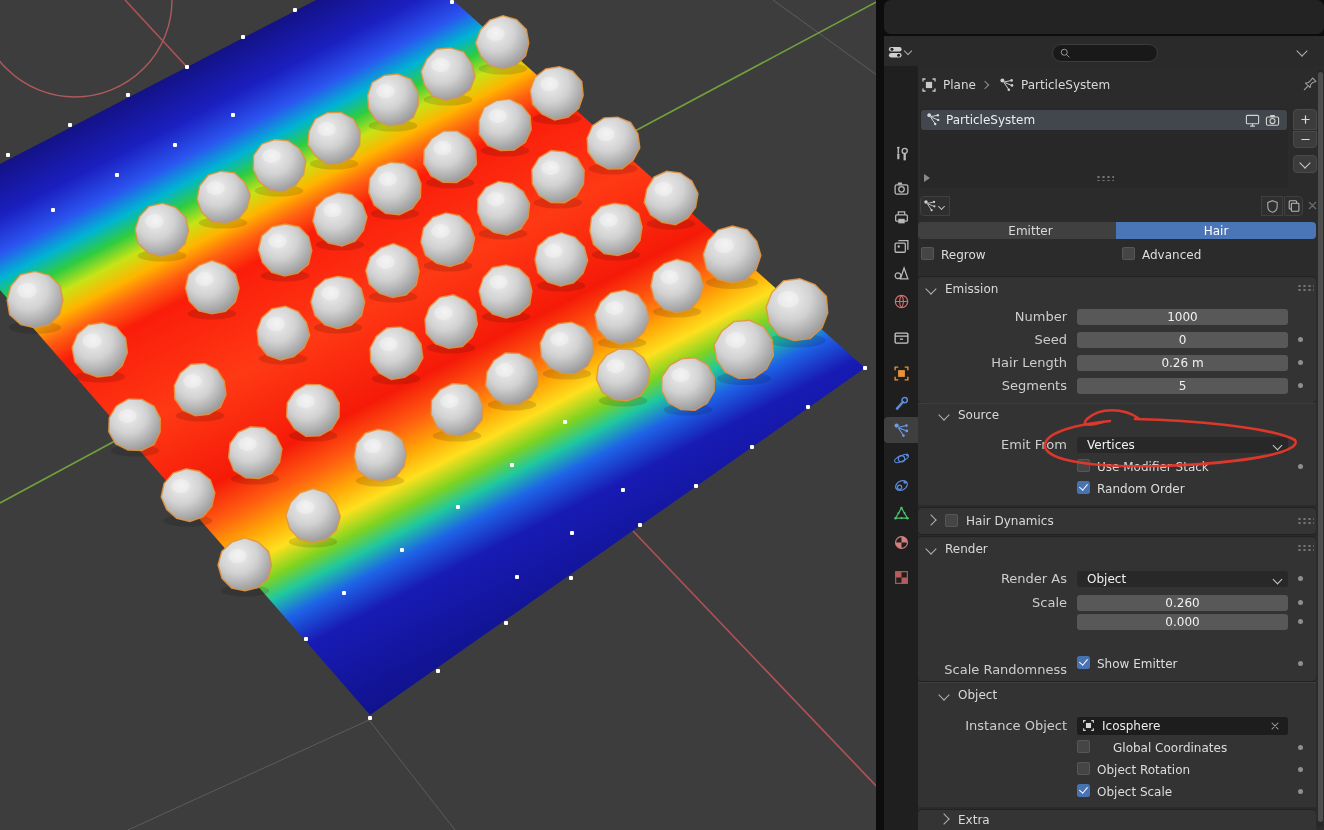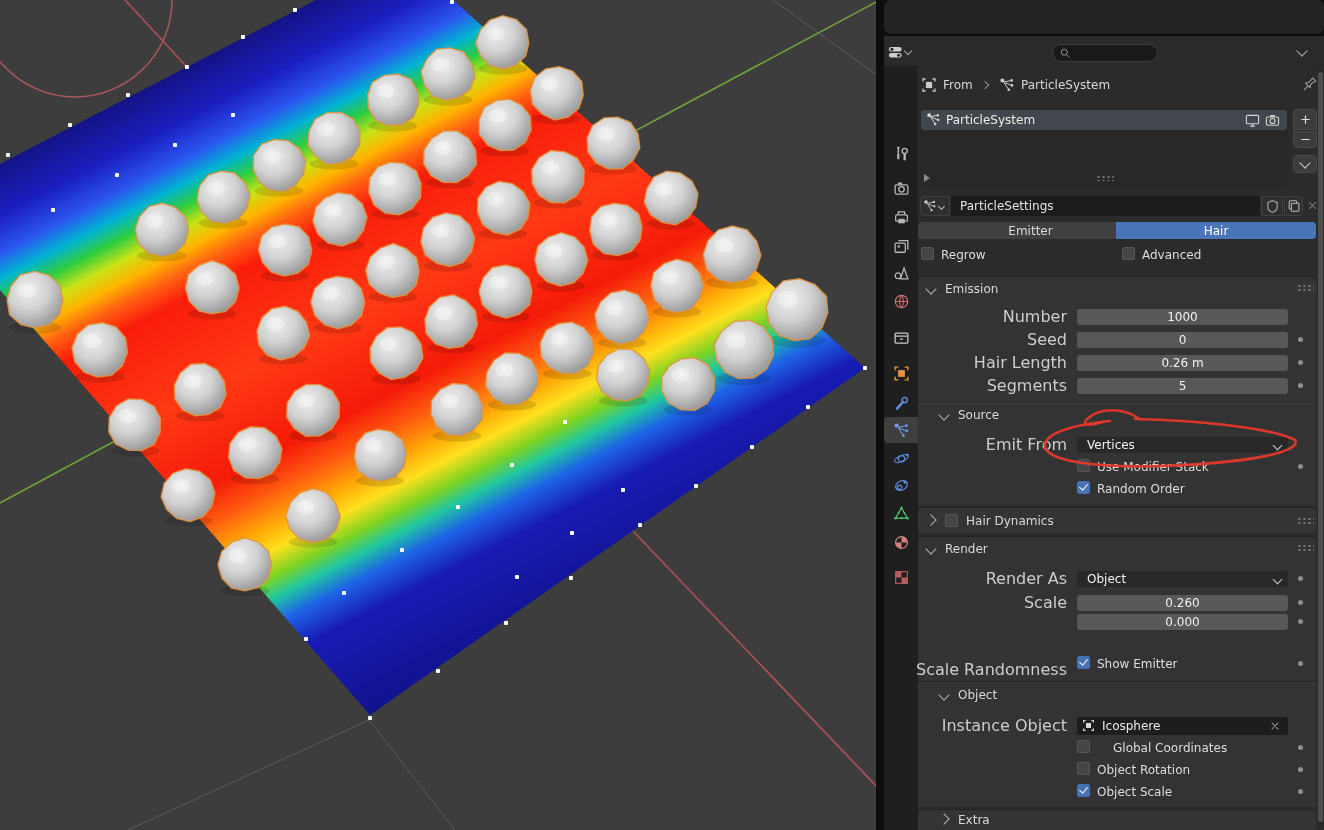--- a/index.html
+++ b/index.html
@@ -13,21 +13,21 @@
   #header{position:absolute;left:884px;top:36px;width:440px;height:30px;background:#2a2a2a;}
   #navcol{position:absolute;left:884px;top:66px;width:34px;height:764px;background:#1f1f1f;}
   #region{position:absolute;left:918px;top:66px;width:406px;height:764px;background:#2b2b2b;}
   #scrollbar{position:absolute;left:1318px;top:70px;width:5px;height:756px;background:#262626;border-radius:3px;}
   #scrollthumb{position:absolute;left:0;top:2px;width:5px;height:750px;background:#4e4e4e;border-radius:3px;}
   .nav-item{position:absolute;left:0;width:34px;height:26px;display:flex;align-items:center;justify-content:center;}
   .nav-item.active{background:#3f3f3f;border-radius:4px 0 0 4px;}
   .nav-item svg{width:17px;height:17px;}
   
   .txt{position:absolute;font-size:12px;color:#d8d8d8;white-space:nowrap;}
-  .lbl{position:absolute;left:887px;width:180px;text-align:right;font-size:16px;color:#cdcdcd;line-height:16px;white-space:nowrap;}
+  .lbl{position:absolute;left:887px;width:180px;text-align:right;font-size:13px;color:#cdcdcd;line-height:16px;white-space:nowrap;}
   .field{position:absolute;left:1077px;width:211px;height:16px;border-radius:3px;font-size:12px;color:#f1f1f1;box-sizing:border-box;}
   .num{background:#585858;text-align:center;line-height:16px;}
   .drop{background:#282828;line-height:16px;padding-left:10px;}
   .panel{position:absolute;left:918px;width:398px;background:#333333;border-radius:4px;box-shadow:0 -1px 0 #222,0 1px 0 #222;}
   .subdiv{box-shadow:0 -1px 0 #3d3d3d;}
   .car{position:absolute;width:7px;height:7px;border-left:1.6px solid #b2b2b2;border-bottom:1.6px solid #b2b2b2;transform:rotate(-45deg);}
   .car-r{transform:rotate(-135deg);}
   .dcar{position:absolute;right:7px;top:5px;width:6px;height:6px;border-left:1.4px solid #c9c9c9;border-bottom:1.4px solid #c9c9c9;transform:rotate(-45deg);}
   .dot{position:absolute;left:1298px;width:5px;height:5px;border-radius:50%;background:#8f8f8f;}
   .grip{position:absolute;left:1297px;width:17px;height:7px;
@@ -490,21 +490,21 @@
           <use href="#i-texture"></use>
         </svg>
       </div>
     </div>
 
   <div id="region"></div>
 
   <svg class="abs" style="left:921px;top:77px;color:#c9c9c9" width="16" height="16">
       <use href="#i-mesh"></use>
     </svg>
-  <span class="txt" style="left:943px;top:78px;">From</span>
+  <span class="txt" style="left:943px;top:78px;">Plane</span>
   <span class="car car-r" style="left:982px;top:82px;width:5px;height:5px;border-color:#8f8f8f;"></span>
   <svg class="abs" style="left:999px;top:77px;color:#cfcfcf" width="16" height="16">
       <use href="#i-particles"></use>
     </svg>
   <span class="txt" style="left:1021px;top:78px;">ParticleSystem</span>
   <svg class="abs" style="left:1302px;top:76px;color:#9a9a9a" width="16" height="16">
       <use href="#i-pin"></use>
     </svg>
 
   <div class="abs" style="left:920px;top:108px;width:368px;height:80px;background:#282828;border-radius:4px;"></div>
@@ -534,23 +534,20 @@
   </div>
   <div class="btn" style="left:1293px;top:155px;width:24px;height:18px;">
     <span class="car" style="position:static;border-color:#ccc;margin-top:-3px;"></span>
   </div>
 
   <div class="abs" style="left:920px;top:196px;width:30px;height:20px;background:#2f2f2f;border-radius:4px 0 0 4px;border:1px solid #404040;box-sizing:border-box;">
     <svg class="abs" style="left:2px;top:2px;color:#cfcfcf" width="14" height="14">
         <use href="#i-particles"></use>
       </svg>
     <span class="car" style="left:18px;top:7px;width:4px;height:4px;border-color:#bbb;"></span>
-  </div>
-  <div class="abs" style="left:951px;top:196px;width:309px;height:20px;background:#1c1c1c;">
-    <span class="txt" style="left:9px;top:3px;color:#e5e5e5;">ParticleSettings</span>
   </div>
   <div class="abs" style="left:1261px;top:196px;width:22px;height:20px;background:#2f2f2f;border:1px solid #404040;box-sizing:border-box;">
     <svg class="abs" style="left:3px;top:2px;color:#a8a8a8" width="15" height="15">
         <use href="#i-shield"></use>
       </svg>
   </div>
   <div class="abs" style="left:1284px;top:196px;width:19px;height:20px;background:#2f2f2f;border:1px solid #404040;border-radius:0 4px 4px 0;box-sizing:border-box;">
     <svg class="abs" style="left:2px;top:2px;color:#bbb" width="14" height="14">
         <use href="#i-copy"></use>
       </svg>

